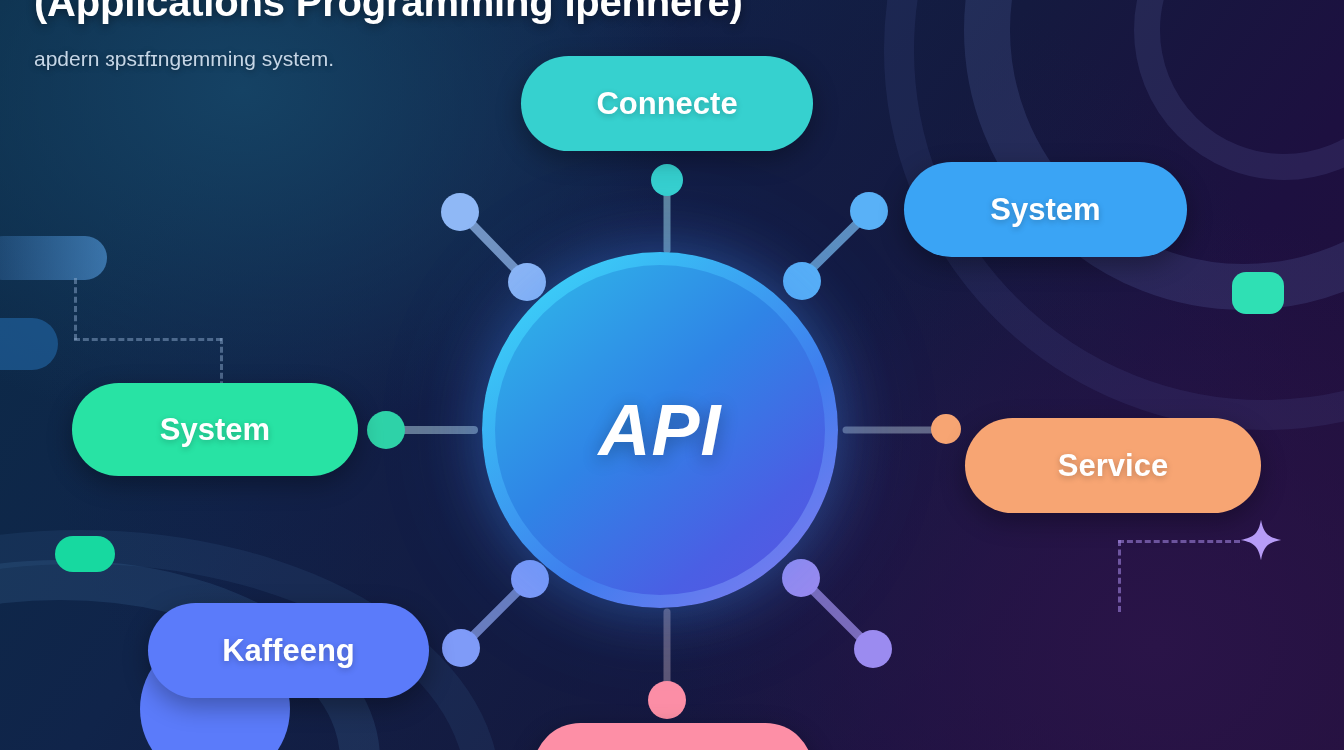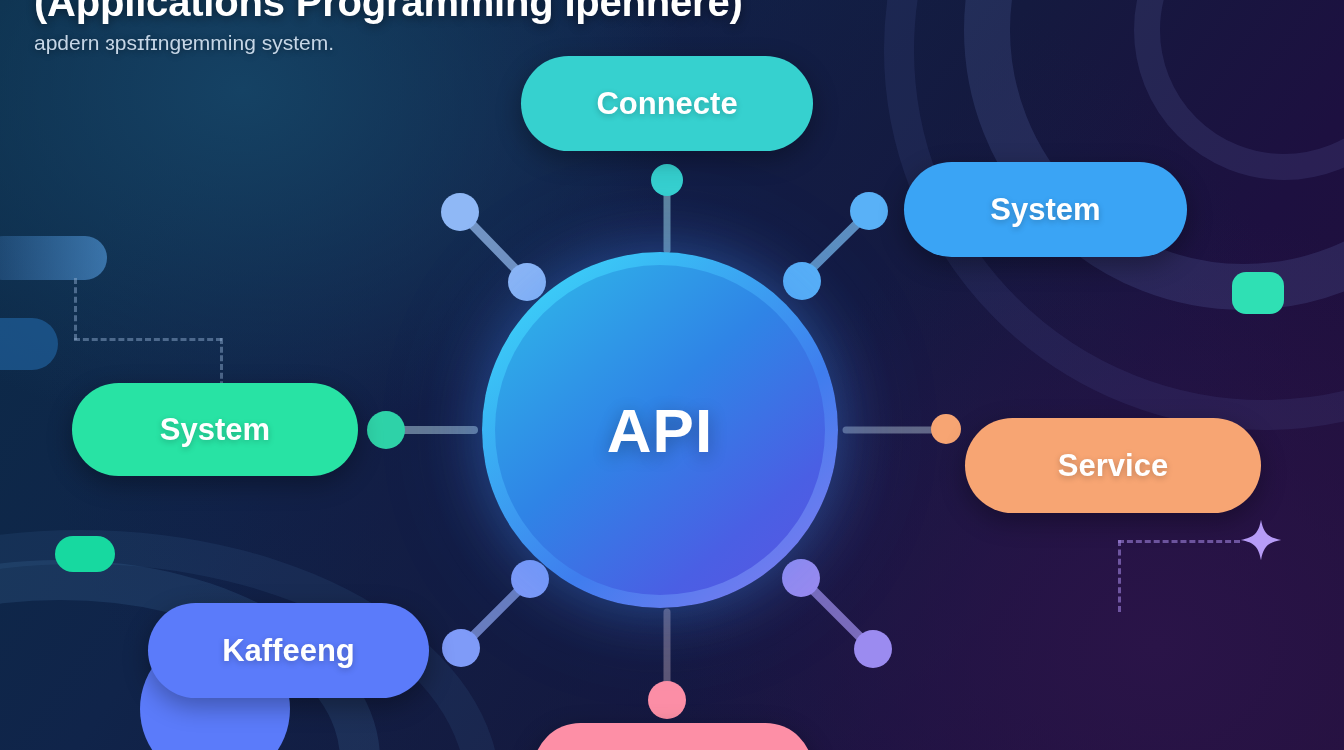--- a/index.html
+++ b/index.html
@@ -62,21 +62,21 @@
   .sparkle { width:42px; height:42px; }
 
   
   .header { position:absolute; left:34px; top:-18px; width:960px; z-index:8; }
   .header h1 {
     font-size:40px; font-weight:700; letter-spacing:-0.2px;
     color:#ffffff; line-height:1.02; white-space:nowrap;
     text-shadow:0 2px 10px rgba(0,0,0,0.45);
   }
   .header p {
-    margin-top:8px; font-size:21px; font-weight:400;
+    margin-top:24px; font-size:21px; font-weight:400;
     color:#c6d6e6; white-space:nowrap;
     text-shadow:0 1px 6px rgba(0,0,0,0.4);
   }
 
   
   #links { position:absolute; inset:0; z-index:2; pointer-events:none; }
 
   
   .hub {
     position:absolute; z-index:5;
@@ -85,22 +85,23 @@
     background:linear-gradient(140deg, #3ee0fb 0%, #39b7f4 26%, #3f7dee 62%, #8b7bf0 100%);
     padding:13px;
     box-shadow:0 0 58px rgba(70,150,255,0.34), 0 0 110px rgba(60,120,240,0.18);
   }
   .hub-inner {
     width:100%; height:100%; border-radius:50%;
     background:linear-gradient(140deg, #2fbbe9 0%, #2f84e6 45%, #4a5fe4 78%, #5b55e2 100%);
     display:flex; align-items:center; justify-content:center;
   }
   .hub-label {
-    font-size:62px; font-weight:700; color:#ffffff; letter-spacing:1px;
+    font-size:72px; font-weight:700; color:#ffffff; letter-spacing:1px;
     text-shadow:0 4px 18px rgba(0,0,0,0.30);
+    font-style:italic;
   }
 
   
   .node {
     position:absolute; z-index:6;
     display:flex; align-items:center; justify-content:center;
     border-radius:999px;
     color:#ffffff; font-weight:700; font-size:31px;
     box-shadow:0 8px 26px rgba(0,0,0,0.32);
     text-shadow:0 2px 6px rgba(0,0,0,0.22);

